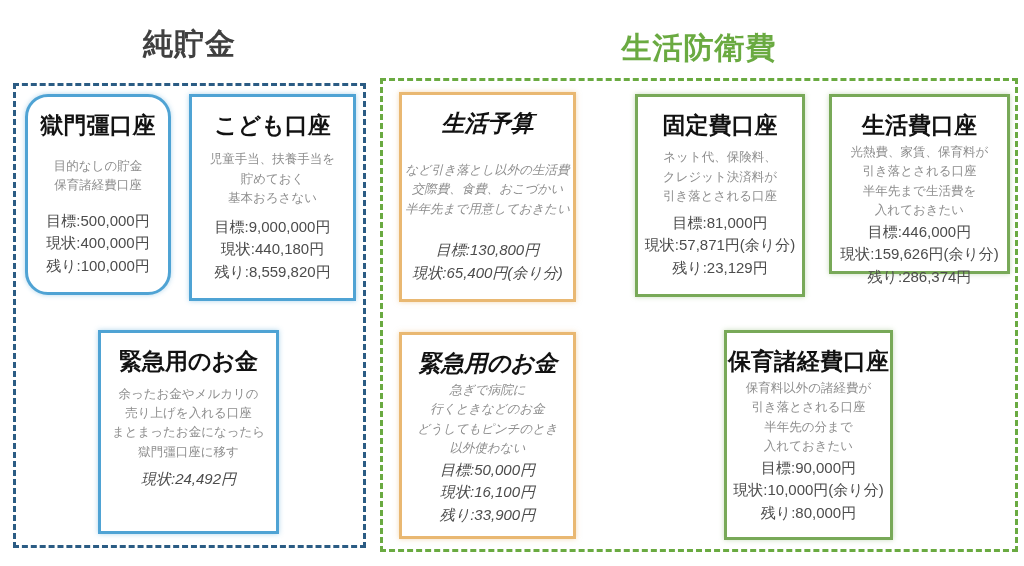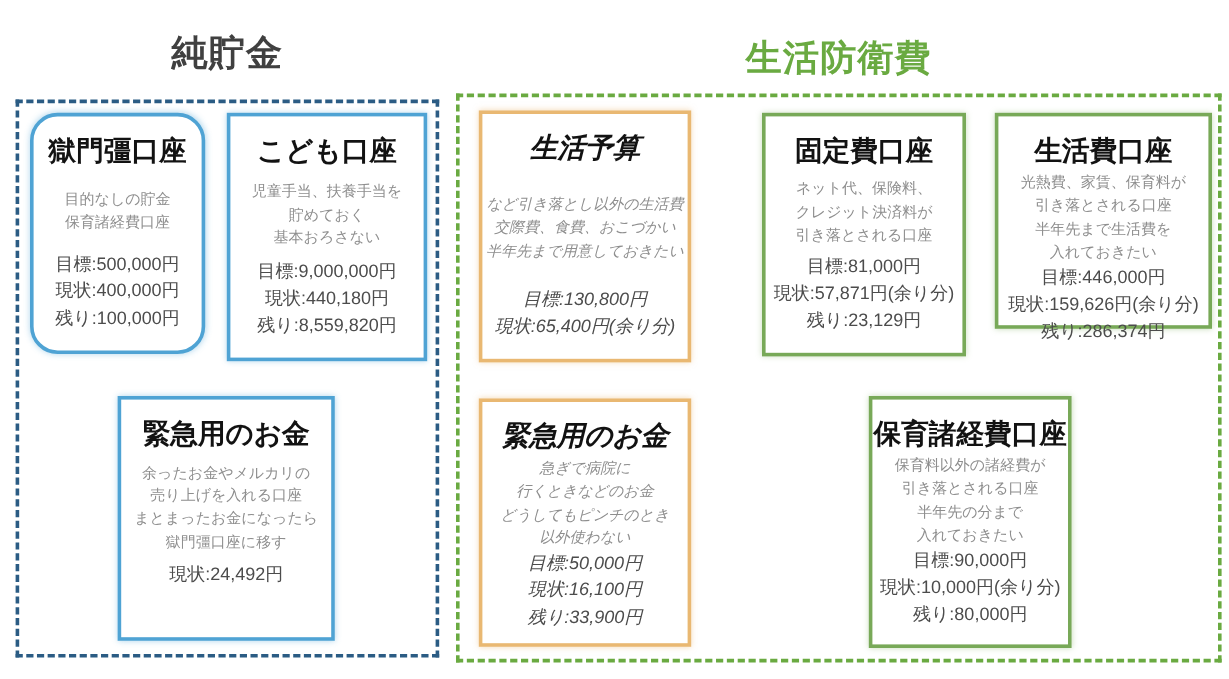--- a/index.html
+++ b/index.html
@@ -27,21 +27,21 @@
   .c5 { left: 635px; top: 94px;  width: 170px; height: 203px; }
   .c6 { left: 829px; top: 94px;  width: 181px; height: 180px; }
   .c7 { left: 399px; top: 332px; width: 177px; height: 207px; }
   .c8 { left: 724px; top: 330px; width: 169px; height: 210px; }
 
   .card-title { font-size: 23px; font-weight: 700; color: #121212; line-height: 1.35; margin-bottom: 2px; white-space: nowrap; }
   .card-desc  { flex: 1 1 auto; display: flex; flex-direction: column; justify-content: center; }
   .desc-line  { font-size: 12.5px; color: #8e8e8e; line-height: 1.55; white-space: nowrap; }
   .card-stats { }
   .stat-line  { font-size: 15px; color: #4c4c4c; line-height: 1.5; white-space: nowrap; }
-  .c3 .card-stats { margin-bottom: 26px; }
+  .c3 .card-stats { margin-bottom: 26px; font-style: italic; }
 </style>
 </head>
 <body>
 
 <div class="canvas">
 
   <div class="section-title title-left">純貯金</div>
   <div class="section-title title-right">生活防衛費</div>
 
   <div class="section-box box-left"></div>

